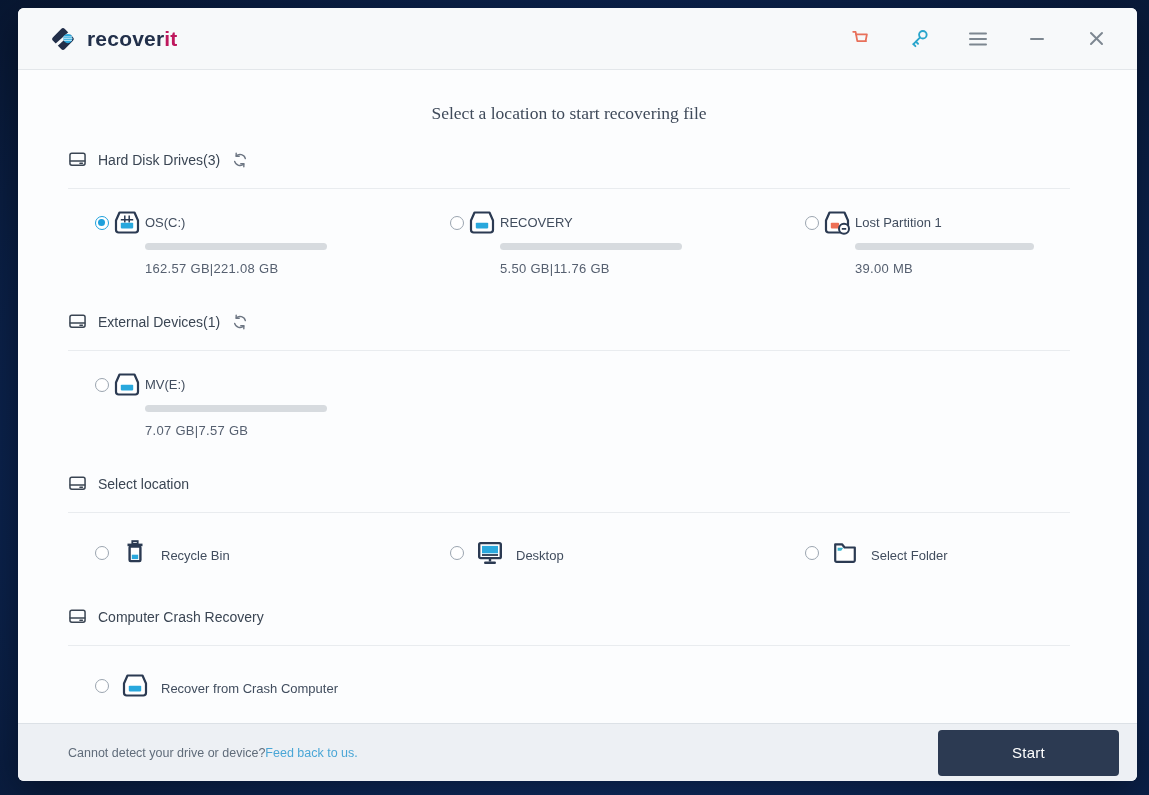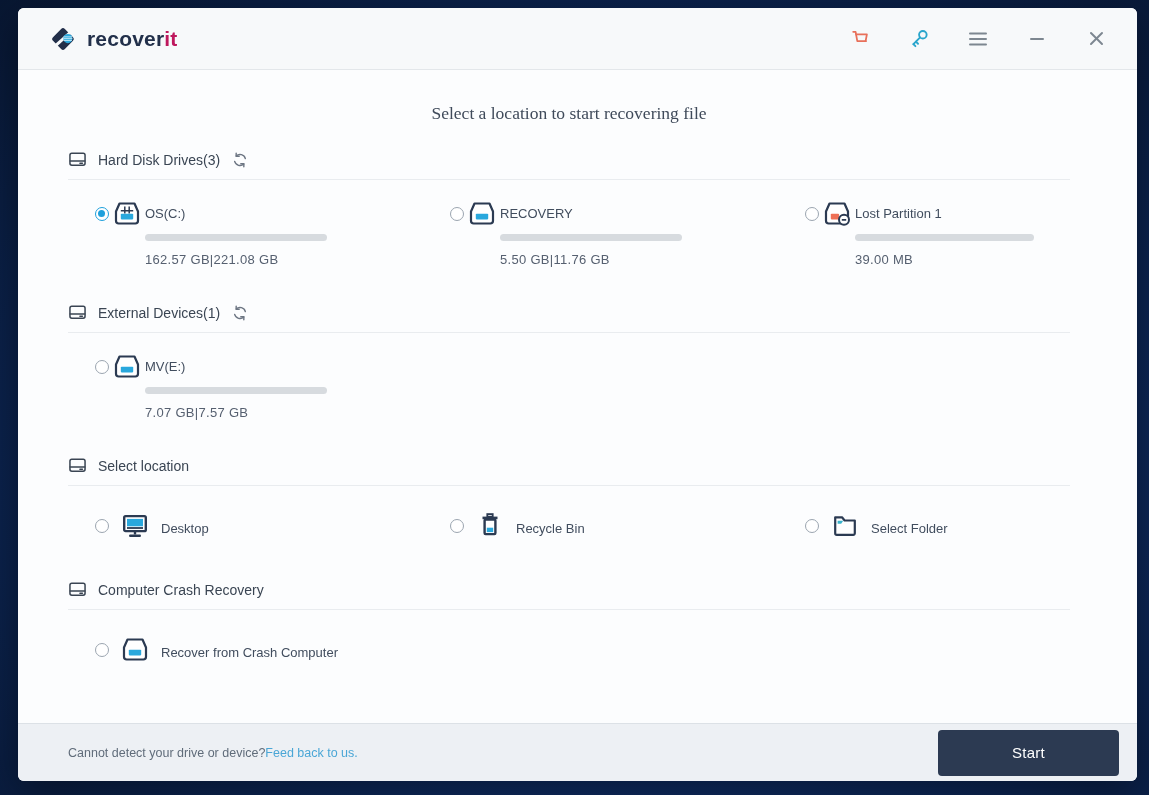--- a/index.html
+++ b/index.html
@@ -23,21 +23,21 @@
   .logo { display:flex; align-items:center; gap:9px; }
   .logo-word { font-size:21px; font-weight:bold; color:#22304a; letter-spacing:.2px; }
   .logo-word .accent { color:#be185d; }
   .titlebar-icons { margin-left:auto; display:flex; align-items:center; gap:21px; }
   .tbtn { width:38px; height:34px; display:flex; align-items:center; justify-content:center; cursor:pointer; border-radius:3px; }
   
   .main { flex:1 1 auto; background:#fcfdfe; padding:0 67px 0 50px; overflow:hidden; }
   .page-title { text-align:center; margin-top:33px; font-size:17.5px; color:#3f4a5a; font-weight:400;font-family:Liberation Serif, serif; }
   .section-header {
     display:flex; align-items:center; gap:11px; margin-top:27px;
-    padding-bottom:11px; border-bottom:1px solid #e9ecef;
+    padding-bottom:20px; border-bottom:1px solid #e9ecef;
   }
   .section-header:first-of-type { margin-top:21px; }
   .section-title { font-size:14px; color:#3a4553; }
   .refresh { margin-left:1px; display:flex; align-items:center; cursor:pointer; }
   .row {
     display:grid; grid-template-columns:355px 355px 1fr;
     padding:22px 0 10px 27px;
   }
   .drive-item { display:flex; align-items:flex-start; gap:4px; cursor:pointer; }
   .simple-item { display:flex; align-items:center; gap:12px; cursor:pointer; height:36px; }
@@ -253,41 +253,41 @@
         </svg>
       </span>
       <span class="section-title">Select location</span>
     </div>
     <div class="row">
 
       <div class="simple-item">
         <span class="radio"></span>
         <span class="drive-ic">
           <svg width="28" height="27" viewBox="0 0 28 26">
+            <rect x="11.3" y="1.6" width="5.4" height="2.6" fill="none" stroke="#2b3a52" stroke-width="1.8"></rect>
+            <path d="M6.5 5.4 H21.5" stroke="#2b3a52" stroke-width="2.6"></path>
+            <rect x="8.6" y="7" width="10.8" height="14.6" rx="1" fill="#fff" stroke="#2b3a52" stroke-width="2.4"></rect>
+            <rect x="10.8" y="15.2" width="6.4" height="4.4" fill="#29a8dd"></rect>
+          </svg>
+        </span>
+        <span class="drive-label">Recycle Bin</span>
+      </div>
+
+      <div class="simple-item">
+        <span class="radio"></span>
+        <span class="drive-ic">
+          <svg width="28" height="27" viewBox="0 0 28 26">
             <rect x="3.2" y="3.6" width="21.6" height="15" rx="1.4" fill="#fff" stroke="#2b3a52" stroke-width="2.4"></rect>
             <rect x="6" y="6.4" width="16" height="7.4" fill="#29a8dd"></rect>
             <rect x="6" y="14.6" width="16" height="1.8" fill="#2b3a52"></rect>
             <path d="M14 18.8 V22" stroke="#2b3a52" stroke-width="2.4"></path>
             <path d="M9.2 23.2 H18.8" stroke="#2b3a52" stroke-width="2.4" stroke-linecap="round"></path>
           </svg>
         </span>
         <span class="drive-label">Desktop</span>
-      </div>
-
-      <div class="simple-item">
-        <span class="radio"></span>
-        <span class="drive-ic">
-          <svg width="28" height="27" viewBox="0 0 28 26">
-            <rect x="11.3" y="1.6" width="5.4" height="2.6" fill="none" stroke="#2b3a52" stroke-width="1.8"></rect>
-            <path d="M6.5 5.4 H21.5" stroke="#2b3a52" stroke-width="2.6"></path>
-            <rect x="8.6" y="7" width="10.8" height="14.6" rx="1" fill="#fff" stroke="#2b3a52" stroke-width="2.4"></rect>
-            <rect x="10.8" y="15.2" width="6.4" height="4.4" fill="#29a8dd"></rect>
-          </svg>
-        </span>
-        <span class="drive-label">Recycle Bin</span>
       </div>
 
       <div class="simple-item">
         <span class="radio"></span>
         <span class="drive-ic">
           <svg width="28" height="27" viewBox="0 0 28 26">
             <path d="M4.2 4.8 H11 L13.6 8 H23.8 V20.8 A1.6 1.6 0 0 1 22.2 22.4 H5.8 A1.6 1.6 0 0 1 4.2 20.8 Z" fill="#fff" stroke="#2b3a52" stroke-width="2.2" stroke-linejoin="round"></path>
             <polygon points="6.6,8.2 12.2,8.2 10.2,11.2 6.6,11.2" fill="#3ab3cc"></polygon>
           </svg>
         </span>

